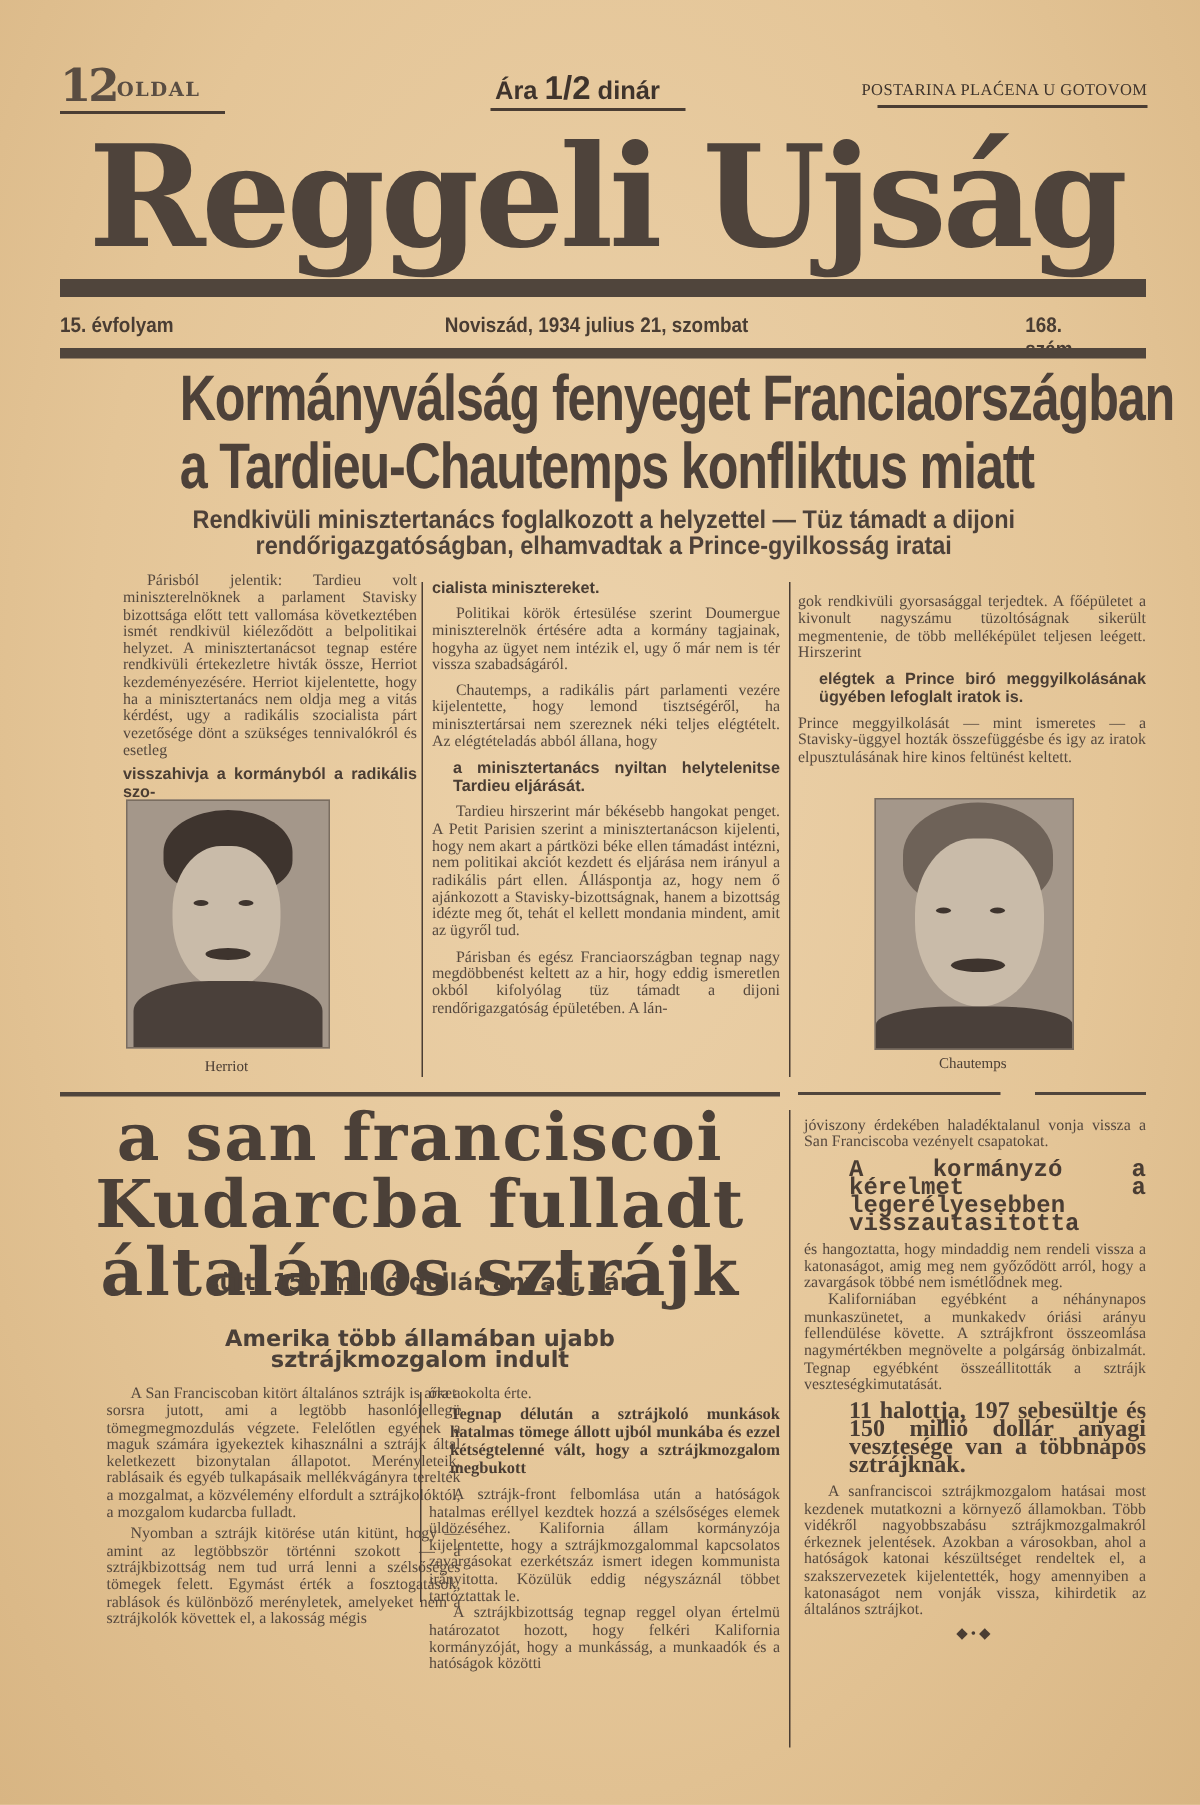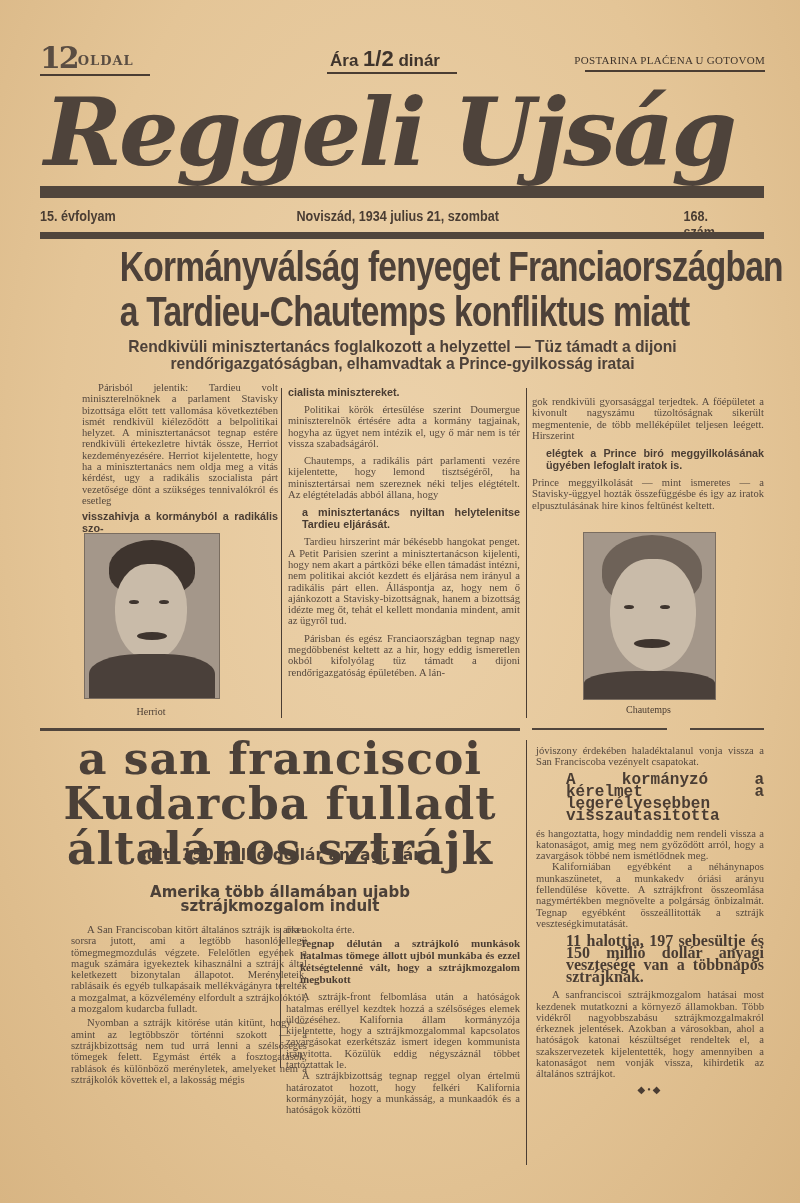--- a/index.html
+++ b/index.html
@@ -15,22 +15,22 @@
   .masthead-top { top:40px; left:40px; width:725px; height:34px; }
   .pages { position:absolute; left:0; top:0; font-family:"DejaVu Serif", serif; font-weight:bold; font-size:30px; color:#5a4d42; letter-spacing:-2px; }
   .pages small { font-size:13px; letter-spacing:1px; font-weight:bold; vertical-align:3px; }
   .pages-rule { position:absolute; left:0; top:34px; width:110px; height:2px; background:#4a3d33; }
   .price { position:absolute; left:290px; top:6px; font-family:"Liberation Sans", sans-serif; font-weight:bold; font-size:17px; color:#3f342c; }
   .price .frac { font-size:22px; }
   .price-rule { position:absolute; left:287px; top:32px; width:130px; height:2px; background:#4a3d33; }
   .postage { position:absolute; right:0; top:14px; font-size:11px; color:#3f342c; letter-spacing:0.3px; }
   .postage-rule { position:absolute; right:0; top:30px; width:180px; height:2px; background:#4a3d33; }
 
-  .title { top:82px; left:44px; width:720px; 
-    font-family:"DejaVu Serif", serif; font-style:italic; font-weight:bold;
+  .title { top:82px; left:44px; width:720px; text-align:center;
+    font-family:"DejaVu Serif", serif; font-weight:bold;
     font-size:94px; line-height:100px; color:#4e433b; letter-spacing:-3px; }
   .title-rule { top:186px; left:40px; width:724px; height:12px; background:#50453c; }
 
   .dateline { top:208px; left:40px; width:725px; height:20px; font-family:"Liberation Sans", sans-serif; font-weight:bold; font-size:14px; color:#4a3d33; transform:scaleX(0.9); transform-origin:left; }
   .dateline span { position:absolute; top:0; }
   .rule-thick { top:232px; left:40px; width:724px; height:7px; background:#50453c; }
 
   .headline1 { top:244px; left:40px; width:725px; text-align:center;
     font-family:"Liberation Sans", sans-serif; font-weight:bold; color:#4d4139;
     font-size:43px; line-height:45px; letter-spacing:-1px; }

